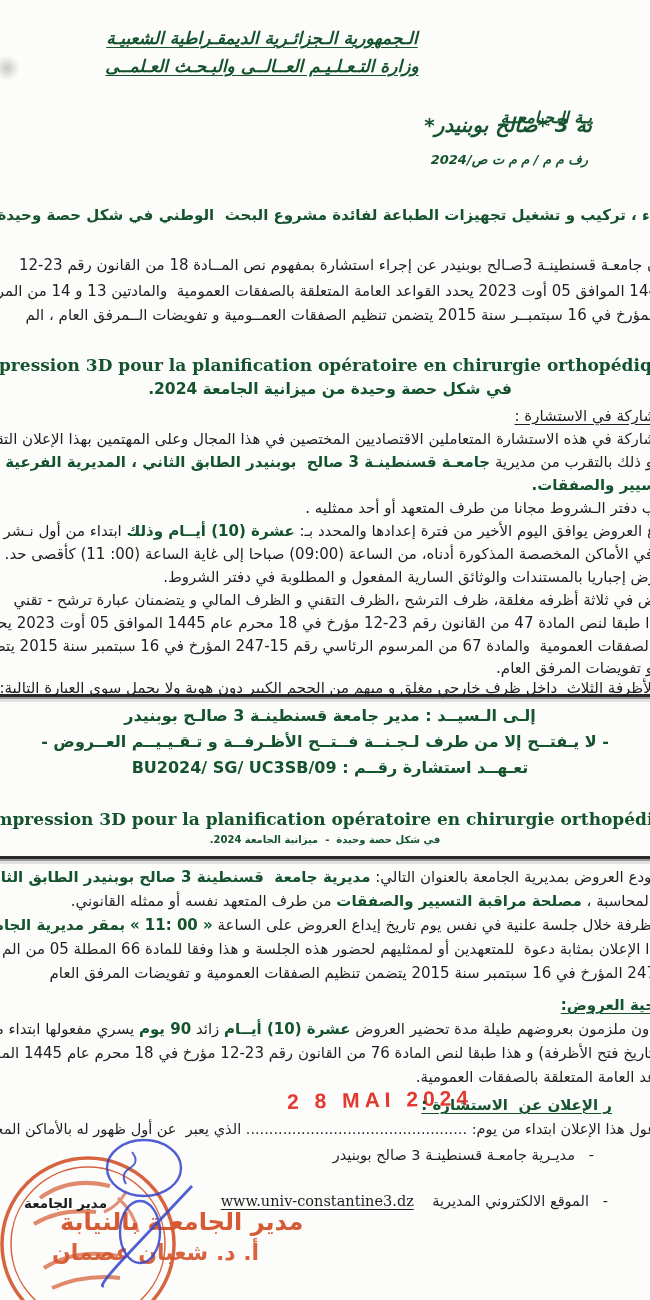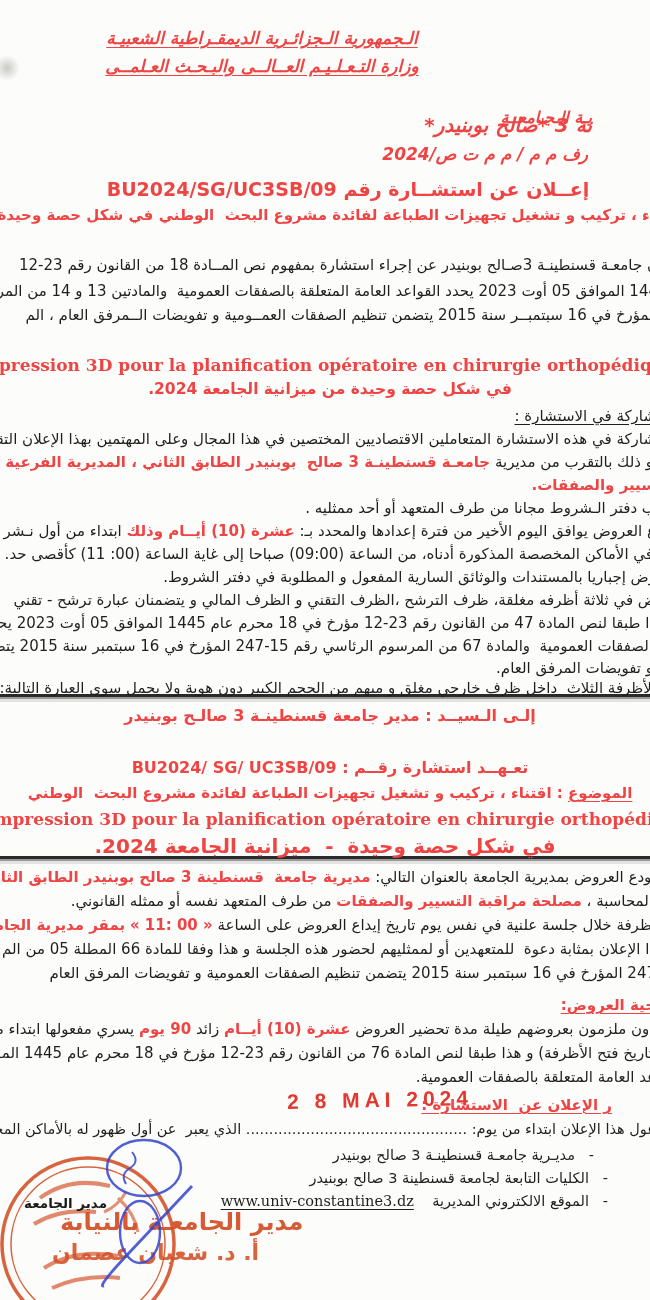--- a/index.html
+++ b/index.html
@@ -5,21 +5,21 @@
   html,body{margin:0;padding:0;}
   body{
     width:650px;height:1300px;overflow:hidden;position:relative;
     background:#fcfcfa;
     font-family:"DejaVu Sans",sans-serif;
     color:#1f1f1f;
   }
   #doc{position:absolute;inset:0;}
   .ln{position:absolute;white-space:nowrap;line-height:1.25;color:#1f1f1f;}
   .ln span{white-space:pre;}
-  .b{font-weight:bold;color:#ef4444;}
+  .b{font-weight:bold;color:#14532d;}
   .i{font-style:italic;}
   .u{text-decoration:underline;text-underline-offset:3px;}
   .serif{font-family:"DejaVu Serif",serif;}
   
   .rule{
     position:absolute;left:-10px;right:-10px;height:3px;
     background:#2a2a2a;
     border-bottom:2px solid #9a9a9a;
     box-shadow:0 3px 0 #e2e2e0;
   }
@@ -70,53 +70,51 @@
         <ellipse cx="140" cy="104" rx="20" ry="31"></ellipse>
         <path d="M192 58 Q160 92 128 126 T104 158" stroke-width="2.8"></path>
         <path d="M132 24 q8 10 -2 16 q-10 6 -4 16" stroke-width="2"></path>
       </g>
     </svg>
   </div>
 <div class="ln b i u" dir="rtl" style="top: 28px; left: 262px; transform: translateX(-50%); font-size: 17px;"><span>الـجمهورية الـجزائـرية الديمقـراطية الشعبيـة</span></div>
     <div class="ln b i u" dir="rtl" style="top: 56px; left: 262px; transform: translateX(-50%); font-size: 17px;"><span>وزارة التـعـلـيـم العــالــى والبـحـث العـلمــى</span></div>
     <div class="ln b i" dir="rtl" style="top: 77px; right: 58px; font-size: 20px; margin-top: 36px;"><span>نة 3 *صالح بوبنيدر*</span></div>
     <div class="ln b i" dir="rtl" style="top: 108px; right: 58px; font-size: 16px;"><span>يـة الـجـامعــة</span></div>
-    <div class="ln b i" dir="rtl" style="top: 144px; right: 62px; font-size: 17px;"><span>رف م م / م م ت ص/2024</span></div>
-    <div class="ln b" dir="rtl" style="top: 178px; left: 348px; transform: translateX(-50%); font-size: 19px;"><span>إعــلان عن استشــارة رقم BU2024/SG/UC3SB/09</span></div>
+    <div class="ln b i" dir="rtl" style="top: 152px; right: 62px; font-size: 13px;"><span>رف م م / م م ت ص/2024</span></div>
     <div class="ln b" dir="rtl" style="top: 206px; left: 340px; transform: translateX(-50%); font-size: 15px;"><span>اقتناء ، تركيب و تشغيل تجهيزات الطباعة لفائدة مشروع البحث  الوطني في شكل حصة وحيدة</span></div>
     <div class="ln" dir="rtl" style="top: 256px; right: -8px; font-size: 15px;"><span>ن جامعـة قسنطينـة 3صـالح بوبنيدر عن إجراء استشارة بمفهوم نص المــادة 18 من القانون رقم 23-12</span></div>
     <div class="ln" dir="rtl" style="top: 282px; right: -8px; font-size: 15px;"><span>144 الموافق 05 أوت 2023 يحدد القواعد العامة المتعلقة بالصفقات العمومية  والمادتين 13 و 14 من المر</span></div>
     <div class="ln" dir="rtl" style="top: 306px; right: -8px; font-size: 15px;"><span>المؤرخ في 16 سبتمبــر سنة 2015 يتضمن تنظيم الصفقات العمــومية و تفويضات الــمرفق العام ، الم</span></div>
     <div class="ln b serif" dir="ltr" style="top: 355px; left: 324px; transform: translateX(-50%); font-size: 17px;"><span>« Impression 3D pour la planification opératoire en chirurgie orthopédique »</span></div>
     <div class="ln b" dir="rtl" style="top: 380px; left: 330px; transform: translateX(-50%); font-size: 15.5px;"><span>في شكل حصة وحيدة من ميزانية الجامعة 2024.</span></div>
     <div class="ln u" dir="rtl" style="top: 407px; right: -6px; font-size: 15px;"><span>شاركة في الاستشارة :</span></div>
     <div class="ln" dir="rtl" style="top: 430px; right: -6px; font-size: 15px;"><span>شاركة في هذه الاستشارة المتعاملين الاقتصاديين المختصين في هذا المجال وعلى المهتمين بهذا الإعلان التقدم لسح</span></div>
     <div class="ln" dir="rtl" style="top: 453px; right: -3px; font-size: 15px;"><span>و ذلك بالتقرب من مديرية </span><span class="b">جامعـة قسنطينـة 3 صالح  بوبنيدر الطابق الثاني ، المديرية الفرعية للمالية و المح</span></div>
     <div class="ln b" dir="rtl" style="top: 476px; right: -6px; font-size: 15px;"><span>سيير والصفقات.</span></div>
     <div class="ln" dir="rtl" style="top: 499px; right: -6px; font-size: 15px;"><span>ب دفتر الـشروط مجانا من طرف المتعهد أو أحد ممثليه .</span></div>
     <div class="ln" dir="rtl" style="top: 522px; right: -6px; font-size: 15px;"><span>ع العروض يوافق اليوم الأخير من فترة إعدادها والمحدد بـ: </span><span class="b">عشرة (10) أيــام وذلك</span><span> ابتداء من أول نـشر للإ</span></div>
     <div class="ln" dir="rtl" style="top: 545px; right: -3px; font-size: 15px;"><span>في الأماكن المخصصة المذكورة أدناه، من الساعة (09:00) صباحا إلى غاية الساعة (00: 11) كأقصى حد.</span></div>
     <div class="ln" dir="rtl" style="top: 568px; right: -6px; font-size: 15px;"><span>وض إجباريا بالمستندات والوثائق السارية المفعول و المطلوبة في دفتر الشروط.</span></div>
     <div class="ln" dir="rtl" style="top: 591px; right: -6px; font-size: 15px;"><span>ض في ثلاثة أظرفه مغلقة، ظرف الترشح ،الظرف التقني و الظرف المالي و يتضمنان عبارة ترشح - تقني</span></div>
     <div class="ln" dir="rtl" style="top: 614px; right: -6px; font-size: 15px;"><span>ذا طبقا لنص المادة 47 من القانون رقم 23-12 مؤرخ في 18 محرم عام 1445 الموافق 05 أوت 2023 يحدد</span></div>
     <div class="ln" dir="rtl" style="top: 637px; right: -3px; font-size: 15px;"><span>الصفقات العمومية  والمادة 67 من المرسوم الرئاسي رقم 15-247 المؤرخ في 16 سبتمبر سنة 2015 يتضمن</span></div>
     <div class="ln" dir="rtl" style="top: 659px; right: -3px; font-size: 15px;"><span>و تفويضات المرفق العام.</span></div>
     <div class="ln" dir="rtl" style="top: 679px; right: -6px; font-size: 15px;"><span>الأظرفة الثلاث  داخل ظرف خارجي مغلق و مبهم من الحجم الكبير دون هوية ولا يحمل سوى العبارة التالية:</span></div>
     <div class="ln b" dir="rtl" style="top: 706px; left: 330px; transform: translateX(-50%); font-size: 16px;"><span>إلـى الـسيــد : مدير جامعة قسنطينـة 3 صالـح بوبنيدر</span></div>
+    <div class="ln b" dir="rtl" style="top: 732px; left: 325px; transform: translateX(-50%); font-size: 16px;"><span>- لا يـفتــح إلا من طرف لـجـنــة فــتــح الأظـرفــة و تـقـيـيــم العــروض -</span></div>
     <div class="ln b" dir="rtl" style="top: 758px; left: 330px; transform: translateX(-50%); font-size: 16px;"><span>تعـهــد استشارة رقــم : BU2024/ SG/ UC3SB/09</span></div>
-    <div class="ln" dir="rtl" style="top: 784px; left: 330px; transform: translateX(-50%); font-size: 15px;"><span class="b u">الموضوع</span><span class="b"> : اقتناء ، تركيب و تشغيل تجهيزات الطباعة لفائدة مشروع البحث  الوطني</span></div>
     <div class="ln b serif" dir="ltr" style="top: 809px; left: -30px; font-size: 17px;"><span>« Impression 3D pour la planification opératoire en chirurgie orthopédique »</span></div>
-    <div class="ln b" dir="rtl" style="top: 834px; left: 325px; transform: translateX(-50%); font-size: 20px;"><span>في شكل حصة وحيدة  -  ميزانية الجامعة 2024.</span></div>
+    <div class="ln b" dir="rtl" style="top: 834px; left: 325px; transform: translateX(-50%); font-size: 10px;"><span>في شكل حصة وحيدة  -  ميزانية الجامعة 2024.</span></div>
     <div class="ln" dir="rtl" style="top: 868px; right: -6px; font-size: 15px;"><span>تودع العروض بمديرية الجامعة بالعنوان التالي: </span><span class="b">مديرية جامعة  قسنطينة 3 صالح بوبنيدر الطابق الثاني ، الم</span></div>
     <div class="ln" dir="rtl" style="top: 892px; right: -3px; font-size: 15px;"><span>المحاسبة ، </span><span class="b">مصلحة مراقبة التسيير والصفقات</span><span> من طرف المتعهد نفسه أو ممثله القانوني.</span></div>
     <div class="ln" dir="rtl" style="top: 916px; right: -6px; font-size: 15px;"><span>أظرفة خلال جلسة علنية في نفس يوم تاريخ إيداع العروض على الساعة </span><span class="b">« 00 :11 »</span><span> </span><span class="b">بمقر مديرية الجامعة (قا</span></div>
     <div class="ln" dir="rtl" style="top: 940px; right: -6px; font-size: 15px;"><span>ذا الإعلان بمثابة دعوة  للمتعهدين أو لممثليهم لحضور هذه الجلسة و هذا وفقا للمادة 66 المطلة 05 من الم</span></div>
     <div class="ln" dir="rtl" style="top: 964px; right: -6px; font-size: 15px;"><span>247 المؤرخ في 16 سبتمبر سنة 2015 يتضمن تنظيم الصفقات العمومية و تفويضات المرفق العام</span></div>
     <div class="ln b u" dir="rtl" style="top: 996px; right: -6px; font-size: 15px;"><span>حية العروض:</span></div>
     <div class="ln" dir="rtl" style="top: 1020px; right: -6px; font-size: 15px;"><span>دون ملزمون بعروضهم طيلة مدة تحضير العروض </span><span class="b">عشرة (10) أيــام</span><span> زائد </span><span class="b">90 يوم</span><span> يسري مفعولها ابتداء من اليو</span></div>
     <div class="ln" dir="rtl" style="top: 1044px; right: -3px; font-size: 15px;"><span>تاريخ فتح الأظرفة) و هذا طبقا لنص المادة 76 من القانون رقم 23-12 مؤرخ في 18 محرم عام 1445 الموافق</span></div>
     <div class="ln" dir="rtl" style="top: 1068px; right: -6px; font-size: 15px;"><span>عد العامة المتعلقة بالصفقات العمومية.</span></div>
     <div class="ln b u" dir="rtl" style="top: 1096px; right: 38px; font-size: 15px;"><span>ر الإعلان عن  الاستشارة :</span></div>
     <div class="ln" dir="rtl" style="top: 1120px; right: -6px; font-size: 14.5px;"><span>عول هذا الإعلان ابتداء من يوم: </span><span style="letter-spacing: 1px;">................................................</span><span> الذي يعبر  عن أول ظهور له بالأماكن المخصص</span></div>
     <div class="ln" dir="rtl" style="top: 1146px; right: 56px; font-size: 14.5px;"><span>-   مديـرية جامعـة قسنطينـة 3 صالح بوبنيدر</span></div>
-    <div class="ln" dir="rtl" style="top: 1169px; right: 42px; font-size: 14.5px;"><span>-   الكليات التابعة لجامعة قسنطينة 3 صالح بوبنيدر</span></div>
     <div class="ln" dir="rtl" style="top: 1192px; right: 42px; font-size: 14.5px;"><span>-   الموقع الالكتروني المديرية    </span><span class="u serif" dir="ltr">www.univ-constantine3.dz</span></div>
   </div>
 
 </body></html>

